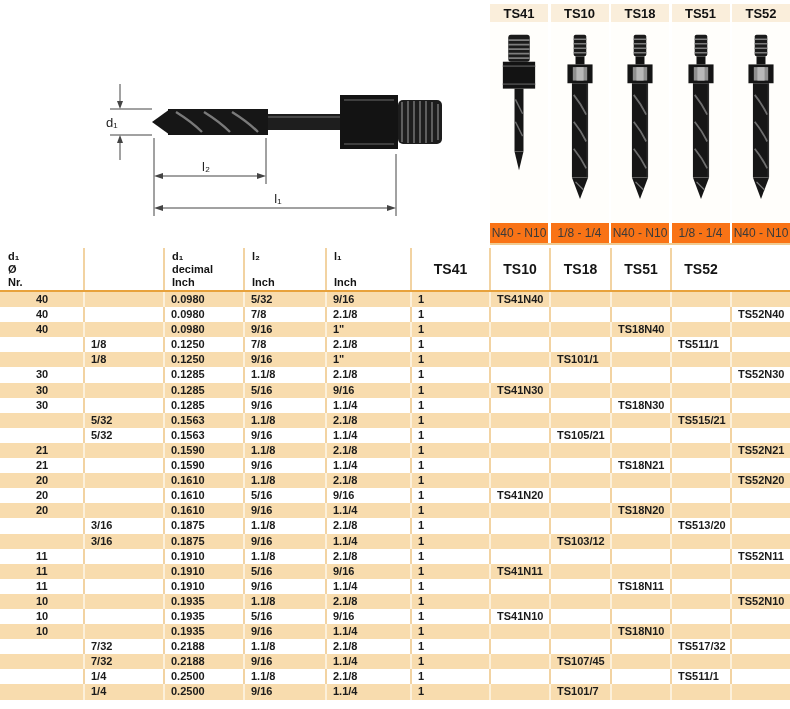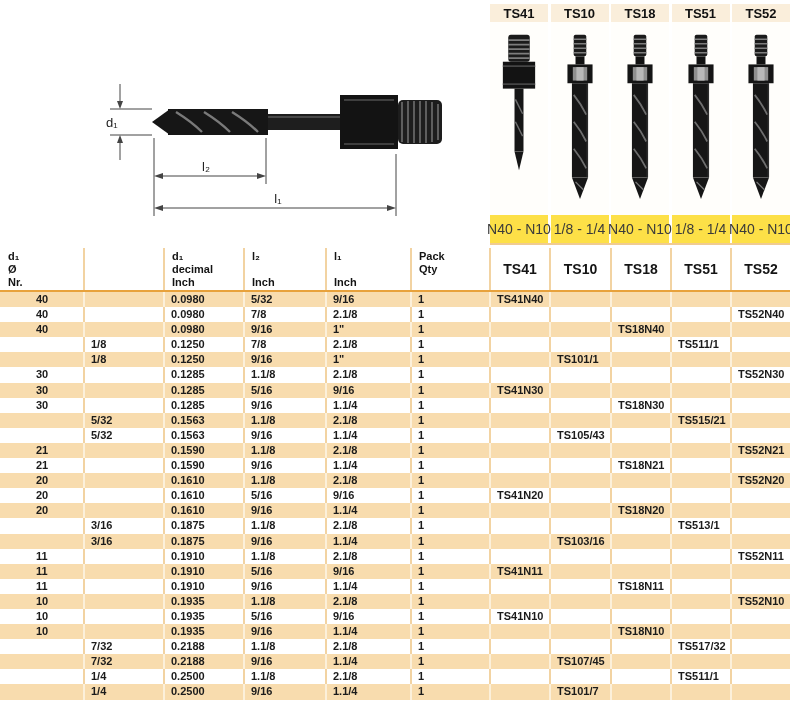--- a/index.html
+++ b/index.html
@@ -9,22 +9,22 @@
   
   .drawing { position:absolute; left:96px; top:76px; width:372px; height:158px; }
 
   
   .panel { position:absolute; left:490px; top:4px; width:300px; height:241px;
            display:flex; justify-content:space-between; border-bottom:2px solid #f0cb92; }
   .pcol { width:58px; display:flex; flex-direction:column; }
   .pcol-header { height:18px; background:#faeedb; display:flex; align-items:center; justify-content:center;
                  font-size:13px; font-weight:bold; color:#111; }
   .pcol-body { flex:1; background:#fffefb; display:flex; align-items:flex-start; justify-content:center; padding-top:4px; }
-  .pcol-footer { height:28px; background:#fde047; display:flex; align-items:center; justify-content:center;
-                 font-size:14px; color:#3a3a3a; white-space:nowrap; }
+  .pcol-footer { height:20px; background:#f97316; display:flex; align-items:center; justify-content:center;
+                 font-size:12px; color:#3a3a3a; white-space:nowrap; }
 
   
   .spec-table { position:absolute; left:0; top:248px; width:790px; }
   .grid-cols { display:grid; grid-template-columns:83px 80px 80px 82px 85px 79px 60px 61px 60px 60px 60px; }
   .thead { height:44px; border-bottom:2px solid #e8a23c; }
   .hcell { font-size:11px; font-weight:bold; color:#141414; line-height:13px; padding:2px 0 0 7px;
            white-space:pre-line; border-left:2px solid #f2d3a2; overflow:hidden; }
   .hcell.first { border-left:none; padding-left:8px; }
   .hcell.model { font-size:14px; display:flex; align-items:center; padding:0; justify-content:center; }
   .trow { height:15.1px; }
@@ -175,22 +175,20 @@
       <div class="hcell"></div>
       <div class="hcell">d₁
 decimal
 Inch</div>
       <div class="hcell">l₂
 
 Inch</div>
       <div class="hcell">l₁
 
 Inch</div>
-      <div class="hcell">Pack
-Qty</div>
       <div class="hcell model">TS41</div>
       <div class="hcell model">TS10</div>
       <div class="hcell model">TS18</div>
       <div class="hcell model">TS51</div>
       <div class="hcell model">TS52</div>
     </div>
     <div id="table-body">
         <div class="trow grid-cols orange">
           <div class="cell c0">40</div>
           <div class="cell c1"></div>
@@ -309,21 +307,21 @@
           <div class="cell c10"></div>
         </div>
         <div class="trow grid-cols white">
           <div class="cell c0"></div>
           <div class="cell c1">5/32</div>
           <div class="cell c2">0.1563</div>
           <div class="cell c3">9/16</div>
           <div class="cell c4">1.1/4</div>
           <div class="cell c5">1</div>
           <div class="cell c6"></div>
-          <div class="cell c7">TS105/43</div>
+          <div class="cell c7">TS105/21</div>
           <div class="cell c8"></div>
           <div class="cell c9"></div>
           <div class="cell c10"></div>
         </div>
         <div class="trow grid-cols orange">
           <div class="cell c0">21</div>
           <div class="cell c1"></div>
           <div class="cell c2">0.1590</div>
           <div class="cell c3">1.1/8</div>
           <div class="cell c4">2.1/8</div>
@@ -389,32 +387,32 @@
         <div class="trow grid-cols white">
           <div class="cell c0"></div>
           <div class="cell c1">3/16</div>
           <div class="cell c2">0.1875</div>
           <div class="cell c3">1.1/8</div>
           <div class="cell c4">2.1/8</div>
           <div class="cell c5">1</div>
           <div class="cell c6"></div>
           <div class="cell c7"></div>
           <div class="cell c8"></div>
-          <div class="cell c9">TS513/1</div>
+          <div class="cell c9">TS513/20</div>
           <div class="cell c10"></div>
         </div>
         <div class="trow grid-cols orange">
           <div class="cell c0"></div>
           <div class="cell c1">3/16</div>
           <div class="cell c2">0.1875</div>
           <div class="cell c3">9/16</div>
           <div class="cell c4">1.1/4</div>
           <div class="cell c5">1</div>
           <div class="cell c6"></div>
-          <div class="cell c7">TS103/16</div>
+          <div class="cell c7">TS103/12</div>
           <div class="cell c8"></div>
           <div class="cell c9"></div>
           <div class="cell c10"></div>
         </div>
         <div class="trow grid-cols white">
           <div class="cell c0">11</div>
           <div class="cell c1"></div>
           <div class="cell c2">0.1910</div>
           <div class="cell c3">1.1/8</div>
           <div class="cell c4">2.1/8</div>

